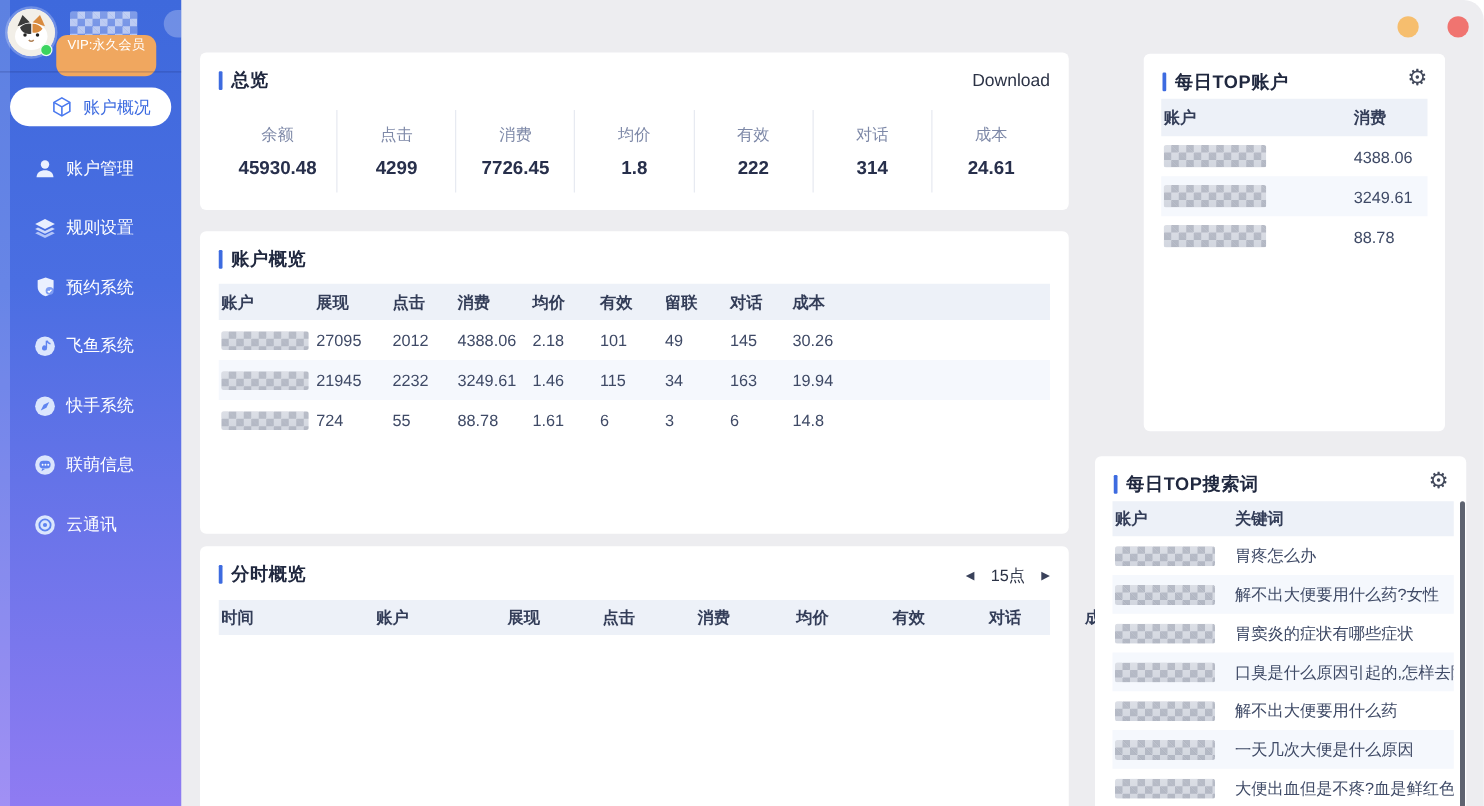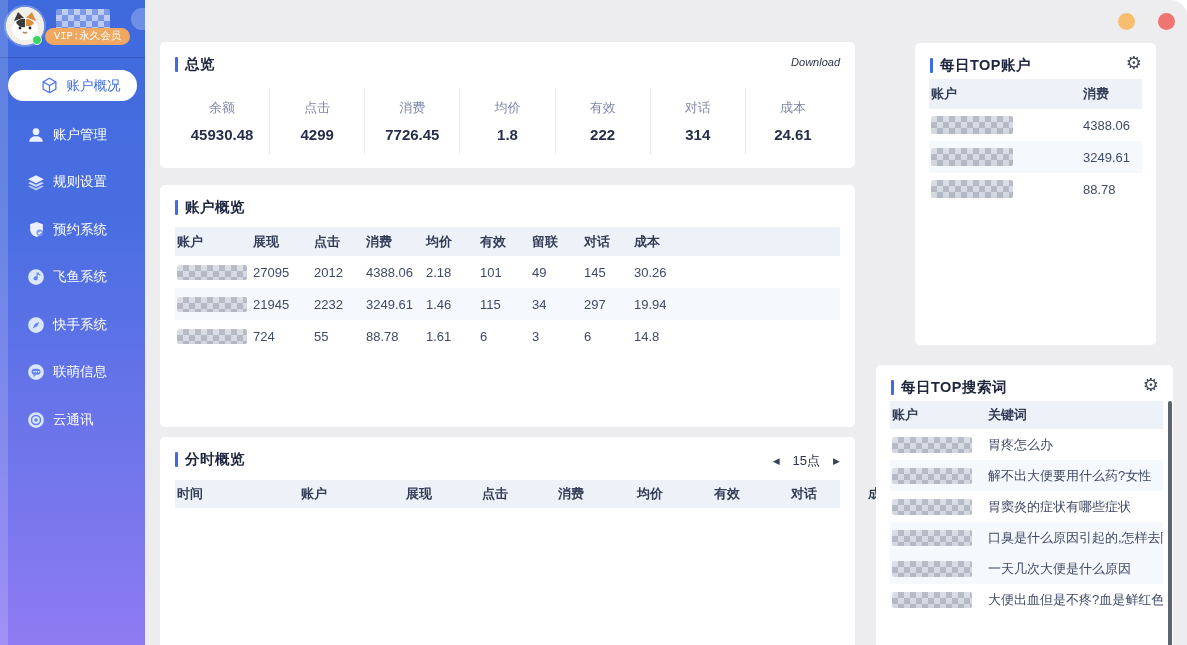--- a/index.html
+++ b/index.html
@@ -11,22 +11,22 @@
   .sidebar { position:absolute; left:0; top:0; bottom:0; width:145px;
     background:linear-gradient(180deg,#3e69dc 0%,#4a6ee2 35%,#8f7bf2 100%); }
   .sidebar .edge { position:absolute; left:0; top:0; bottom:0; width:8px; background:rgba(255,255,255,.16); }
   .avatar { position:absolute; left:6px; top:7px; width:38px; height:38px; border-radius:50%;
     background:#f4f1ea; overflow:hidden; box-shadow:0 0 0 2px rgba(255,255,255,.25); }
   .online-dot { position:absolute; left:32px; top:35px; width:10px; height:10px; border-radius:50%;
     background:#3bd45f; border:1.5px solid #eafff0; }
   .user-mosaic { position:absolute; left:56px; top:9px; width:54px; height:21px; border-radius:3px; }
   .collapse-handle { position:absolute; right:0; top:8px; width:14px; height:22px;
     background:rgba(255,255,255,.25); border-radius:11px 0 0 11px; }
-  .vip-badge { position:absolute; left:45px; top:28px; height:17px; padding:0 9px; border-radius:9px;
-    background:#f0a75f; color:#ffffff; font-size:10.5px; line-height:17px; white-space:nowrap;font-family:Liberation Mono, monospace; }
+  .vip-badge { position:absolute; left:45px; top:28px; height:33px; padding:0 9px; border-radius:9px;
+    background:#f0a75f; color:#ffffff; font-size:10.5px; line-height:17px; white-space:nowrap; }
   .side-divider { position:absolute; left:0; right:0; top:57px; height:1px; background:rgba(20,30,90,.22); }
   .menu { position:absolute; left:0; right:0; top:66px; }
   .menu-item { position:absolute; left:8px; width:129px; height:31px; display:flex; align-items:center;
     gap:8px; padding-left:19px; color:#ffffff; font-size:13.5px; cursor:pointer; white-space:nowrap; }
   .menu-item.active { background:#ffffff; border-radius:16px; color:#3d6be0; justify-content:center; padding-left:16px; }
   .mi-icon { width:18px; height:18px; flex:0 0 18px; display:inline-flex; align-items:center; justify-content:center; }
 
   
   .mosaic { border-radius:2px;
     background-image:
@@ -46,21 +46,21 @@
   .card-title { position:absolute; left:15px; top:13px; display:flex; align-items:center; gap:7px; }
   .title-bar { width:3px; height:15px; background:#3d6be0; border-radius:1px; }
   .title-text { font-size:14.5px; font-weight:bold; color:#20283f; letter-spacing:.5px; white-space:nowrap; }
 
   #card-overview   { left:160px; top:42px;  width:695px; height:126px; }
   #card-accounts   { left:160px; top:185px; width:695px; height:242px; }
   #card-hourly     { left:160px; top:437px; width:695px; height:230px; }
   #card-topacct    { left:873px; top:43px;  width:241px; height:302px;margin-left:42px; }
   #card-topkw      { left:876px; top:365px; width:297px; height:300px; }
 
-  .download-link { position:absolute; right:15px; top:14px; font-size:11px; color:#2c3346; cursor:pointer;font-style:italic; }
+  .download-link { position:absolute; right:15px; top:14px; font-size:14px; color:#2c3346; cursor:pointer; }
   .gear { position:absolute; right:14px; top:9px; font-size:18px; color:#434a5c; cursor:pointer;
     font-family:"DejaVu Sans", sans-serif; }
 
   
   .stats { position:absolute; left:15px; right:15px; top:46px; bottom:14px; display:flex; }
   .stat { flex:1; display:flex; flex-direction:column; align-items:center; justify-content:center; gap:9px;
     border-left:1px solid #e7eaf1; }
   .stat:first-child { border-left:none; }
   .stat-label { font-size:13px; color:#7e89a8; }
   .stat-value { font-size:15px; font-weight:bold; color:#272f4b;text-align:center; }
@@ -274,21 +274,21 @@
           <div></div>
         </div>
         <div class="g-row acct-cols zebra" style="height: 32px;">
           <div class="g-cell"><span class="cell-mosaic mosaic" style="width: 70px; height: 15px;"></span></div>
           <div class="g-cell">21945</div>
           <div class="g-cell">2232</div>
           <div class="g-cell">3249.61</div>
           <div class="g-cell">1.46</div>
           <div class="g-cell">115</div>
           <div class="g-cell">34</div>
-          <div class="g-cell">297</div>
+          <div class="g-cell">163</div>
           <div class="g-cell">19.94</div>
           <div></div>
         </div>
         <div class="g-row acct-cols" style="height: 32px;">
           <div class="g-cell"><span class="cell-mosaic mosaic" style="width: 70px; height: 15px;"></span></div>
           <div class="g-cell">724</div>
           <div class="g-cell">55</div>
           <div class="g-cell">88.78</div>
           <div class="g-cell">1.61</div>
           <div class="g-cell">6</div>
@@ -372,20 +372,24 @@
           <div class="g-cell">解不出大便要用什么药?女性</div>
         </div>
         <div class="g-row kw-cols" style="height: 31px;">
           <div class="g-cell"><span class="cell-mosaic mosaic" style="width: 80px; height: 16px;"></span></div>
           <div class="g-cell">胃窦炎的症状有哪些症状</div>
         </div>
         <div class="g-row kw-cols zebra" style="height: 31px;">
           <div class="g-cell"><span class="cell-mosaic mosaic" style="width: 80px; height: 16px;"></span></div>
           <div class="g-cell">口臭是什么原因引起的,怎样去除</div>
         </div>
+        <div class="g-row kw-cols" style="height: 31px;">
+          <div class="g-cell"><span class="cell-mosaic mosaic" style="width: 80px; height: 16px;"></span></div>
+          <div class="g-cell">解不出大便要用什么药</div>
+        </div>
         <div class="g-row kw-cols zebra" style="height: 31px;">
           <div class="g-cell"><span class="cell-mosaic mosaic" style="width: 80px; height: 16px;"></span></div>
           <div class="g-cell">一天几次大便是什么原因</div>
         </div>
         <div class="g-row kw-cols" style="height: 31px;">
           <div class="g-cell"><span class="cell-mosaic mosaic" style="width: 80px; height: 16px;"></span></div>
           <div class="g-cell">大便出血但是不疼?血是鲜红色是</div>
         </div>
       </div>
     <div class="kw-scrollbar"></div>

